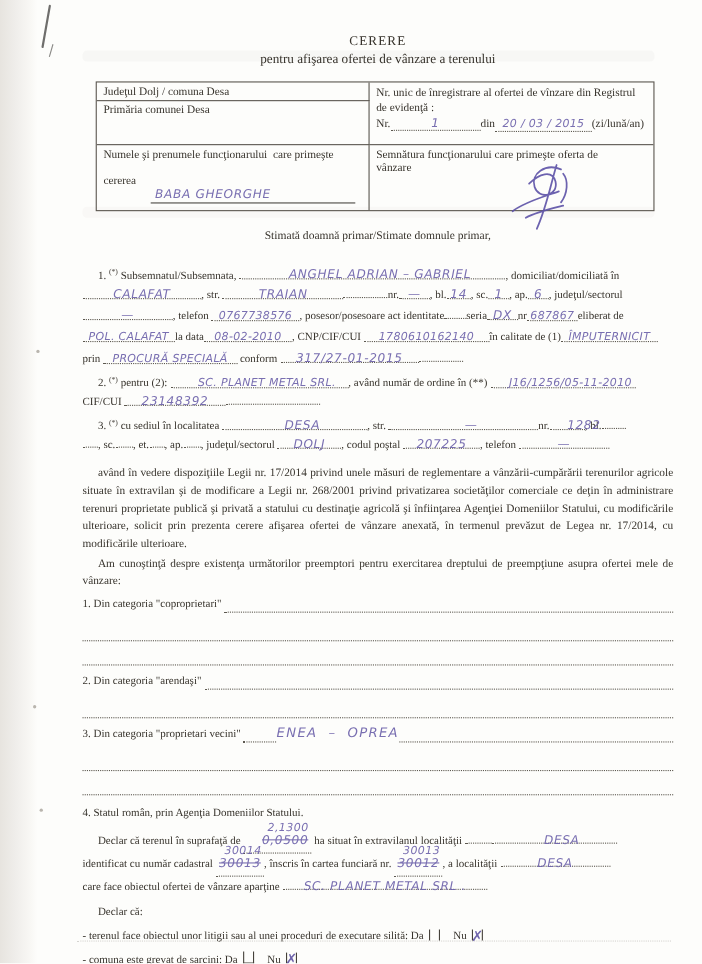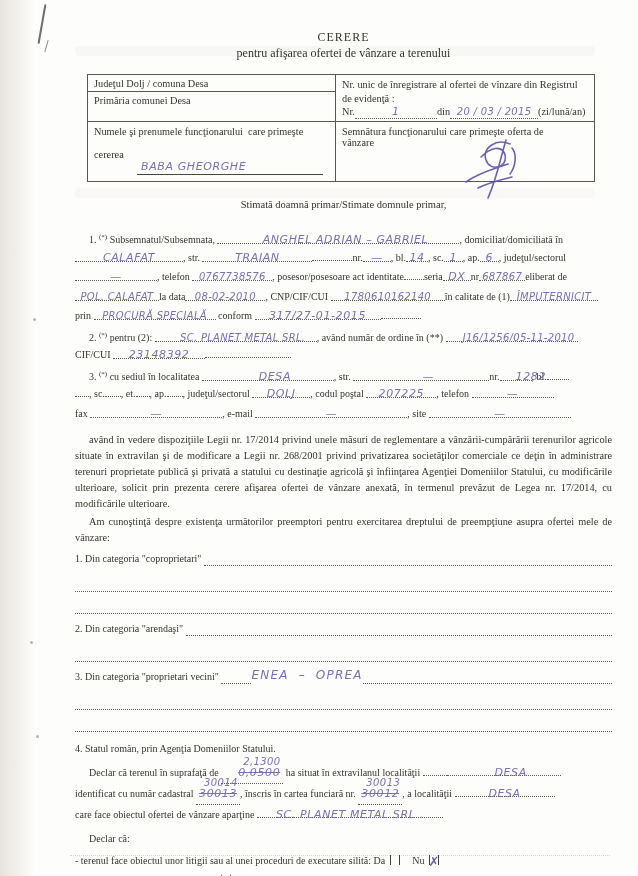--- a/index.html
+++ b/index.html
@@ -14,21 +14,21 @@
   .content{position:absolute;left:75px;top:30px;width:537px;}
   .titleblock{text-align:center;}
   .t1{font-size:12px;letter-spacing:1px;}
   .t2{font-size:12px;margin-top:1px;}
   
   .htable{margin:13px 0 0 12px;width:506px;display:grid;
           grid-template-columns:248px 1fr;
           grid-template-areas:"a r" "b r" "n s";
           border:1px solid #5a564f;font-size:10.3px;}
   .ca{grid-area:a;border-right:1px solid #5a564f;border-bottom:1px solid #5a564f;padding:3px 6px 2px;}
-  .cb{grid-area:b;border-right:1px solid #5a564f;border-bottom:1px solid #5a564f;padding:3px 6px 15px;}
+  .cb{grid-area:b;border-right:1px solid #5a564f;border-bottom:1px solid #5a564f;padding:3px 6px 25px;}
   .cr{grid-area:r;border-bottom:1px solid #5a564f;padding:3px 6px 2px;line-height:13.5px;}
   .cn{grid-area:n;border-right:1px solid #5a564f;padding:4px 6px 6px;}
   .cs{grid-area:s;padding:4px 6px;position:relative;}
   .sig-svg{position:absolute;left:118px;top:14px;overflow:visible;}
   .uline{display:inline-block;border-bottom:1px solid #4b4842;min-width:178px;text-align:left;padding:0 4px 1px;margin-left:43px;}
   
   .hw{font-family:"DejaVu Sans",sans-serif;font-style:italic;color:#6e63ab;
       font-size:11px;letter-spacing:0.6px;opacity:.92;white-space:pre;}
   .hw.small{font-size:10px;letter-spacing:0.3px;}
   .hw.big{font-size:12px;letter-spacing:1.2px;}
@@ -126,23 +126,20 @@
       <div class="fl">
         <span class="pl">CIF/CUI </span><span class="sl" style="width:88px;"><span class="hw">23148392</span></span><span class="d" style="width:86px;"></span>
       </div>
 
       <div class="fl" style="text-indent:14px;">
         <span class="pl">3. </span><sup>(*)</sup><span class="pl"> cu sediul în localitatea </span><span class="sl" style="width:128px;"><span class="hw">DESA</span></span><span class="pl">, str. </span><span class="sl" style="width:132px;"><span class="hw">—</span></span><span class="pl">nr.</span><span class="sl" style="width:28px;"><span class="hw">1282</span></span><span class="pl">, bl.</span><span class="d" style="width:22px;"></span>
       </div>
       <div class="fl">
         <span class="d" style="width:14px;"></span><span class="pl">, sc.</span><span class="d" style="width:16px;"></span><span class="pl">, et.</span><span class="d" style="width:14px;"></span><span class="pl">, ap.</span><span class="d" style="width:16px;"></span><span class="pl">, judeţul/sectorul </span><span class="sl" style="width:54px;"><span class="hw">DOLJ</span></span><span class="pl">, codul poştal </span><span class="sl" style="width:66px;"><span class="hw">207225</span></span><span class="pl">, telefon </span><span class="sl" style="width:78px;"><span class="hw">—</span></span>
       </div>
-      <div class="fl">
-        <span class="pl">fax </span><span class="sl" style="width:128px;"><span class="hw">—</span></span><span class="pl">, e-mail </span><span class="sl" style="width:148px;"><span class="hw">—</span></span><span class="pl">, site </span><span class="sl" style="width:138px;"><span class="hw">—</span></span>
-      </div>
     </div>
 
     <div class="legal">având în vedere dispoziţiile Legii nr. 17/2014 privind unele măsuri de reglementare a vânzării-cumpărării terenurilor agricole situate în extravilan şi de modificare a Legii nr. 268/2001 privind privatizarea societăţilor comerciale ce deţin în administrare terenuri proprietate publică şi privată a statului cu destinaţie agricolă şi înfiinţarea Agenţiei Domeniilor Statului, cu modificările ulterioare, solicit prin prezenta cerere afişarea ofertei de vânzare anexată, în termenul prevăzut de Legea nr. 17/2014, cu modificările ulterioare.</div>
     <div class="legal" style="margin-top:2px;">Am cunoştinţă despre existenţa următorilor preemptori pentru exercitarea dreptului de preempţiune asupra ofertei mele de vânzare:</div>
 
     <div style="margin-top:2px;">
       <div class="catline">
           <span class="pl">1. Din categoria "coproprietari" </span>
           <span class="dfill"></span>
         </div>

